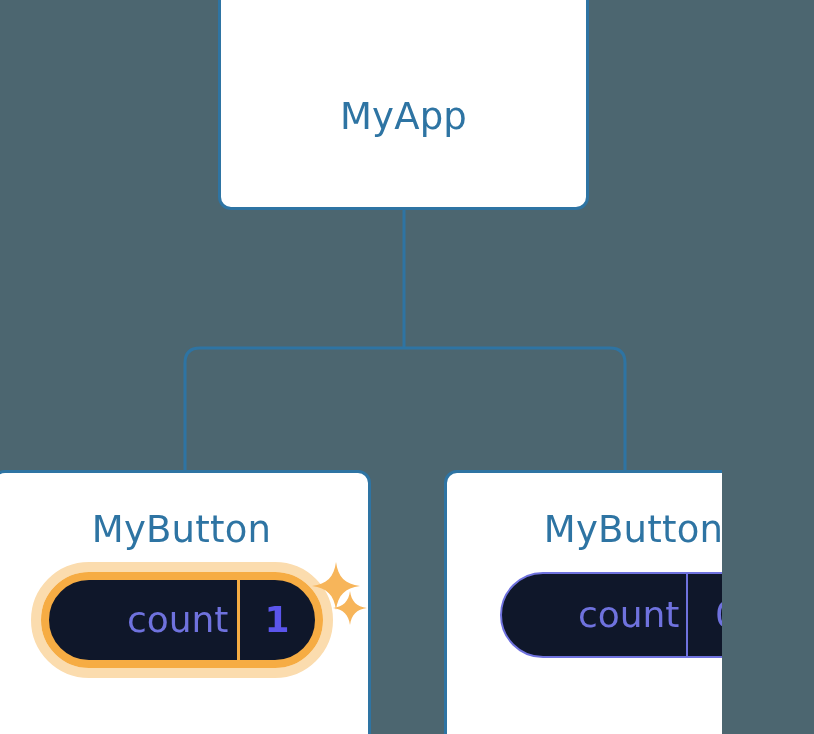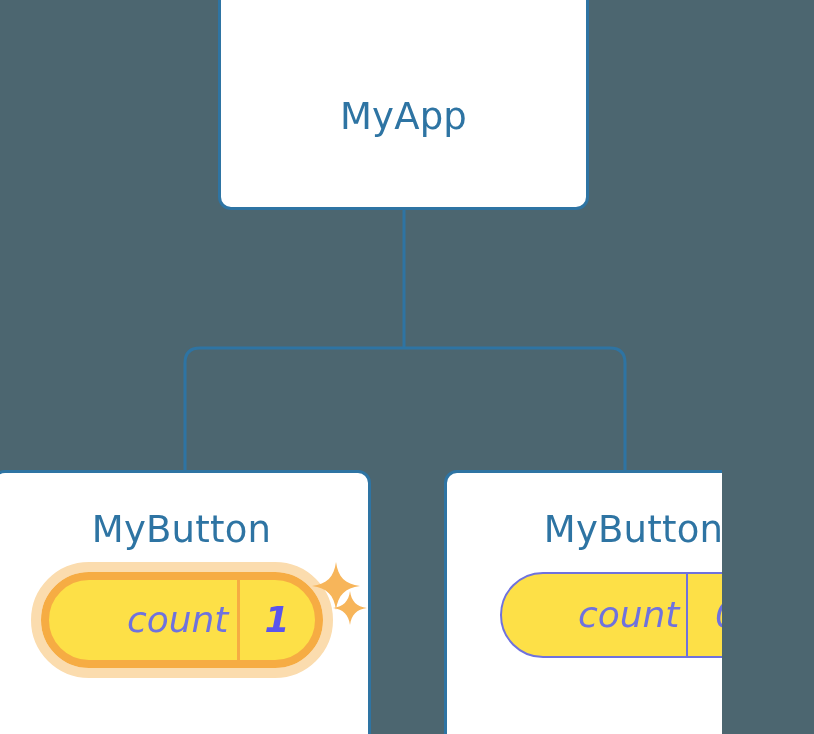--- a/index.html
+++ b/index.html
@@ -79,24 +79,23 @@
     margin-top: 24px;
     display: inline-block;
   }
 
   .pill {
     position: relative;
     display: flex;
     align-items: stretch;
     height: 86px;
     border-radius: 43px;
-    background: #fde047;
+    background: #0f172a;
     box-sizing: border-box;
     z-index: 2;
-    font-style: italic;
   }
   .pill .pill-key,
   .pill .pill-val {
     display: flex;
     align-items: center;
     justify-content: center;
     line-height: 1;
     white-space: nowrap;
   }
 

